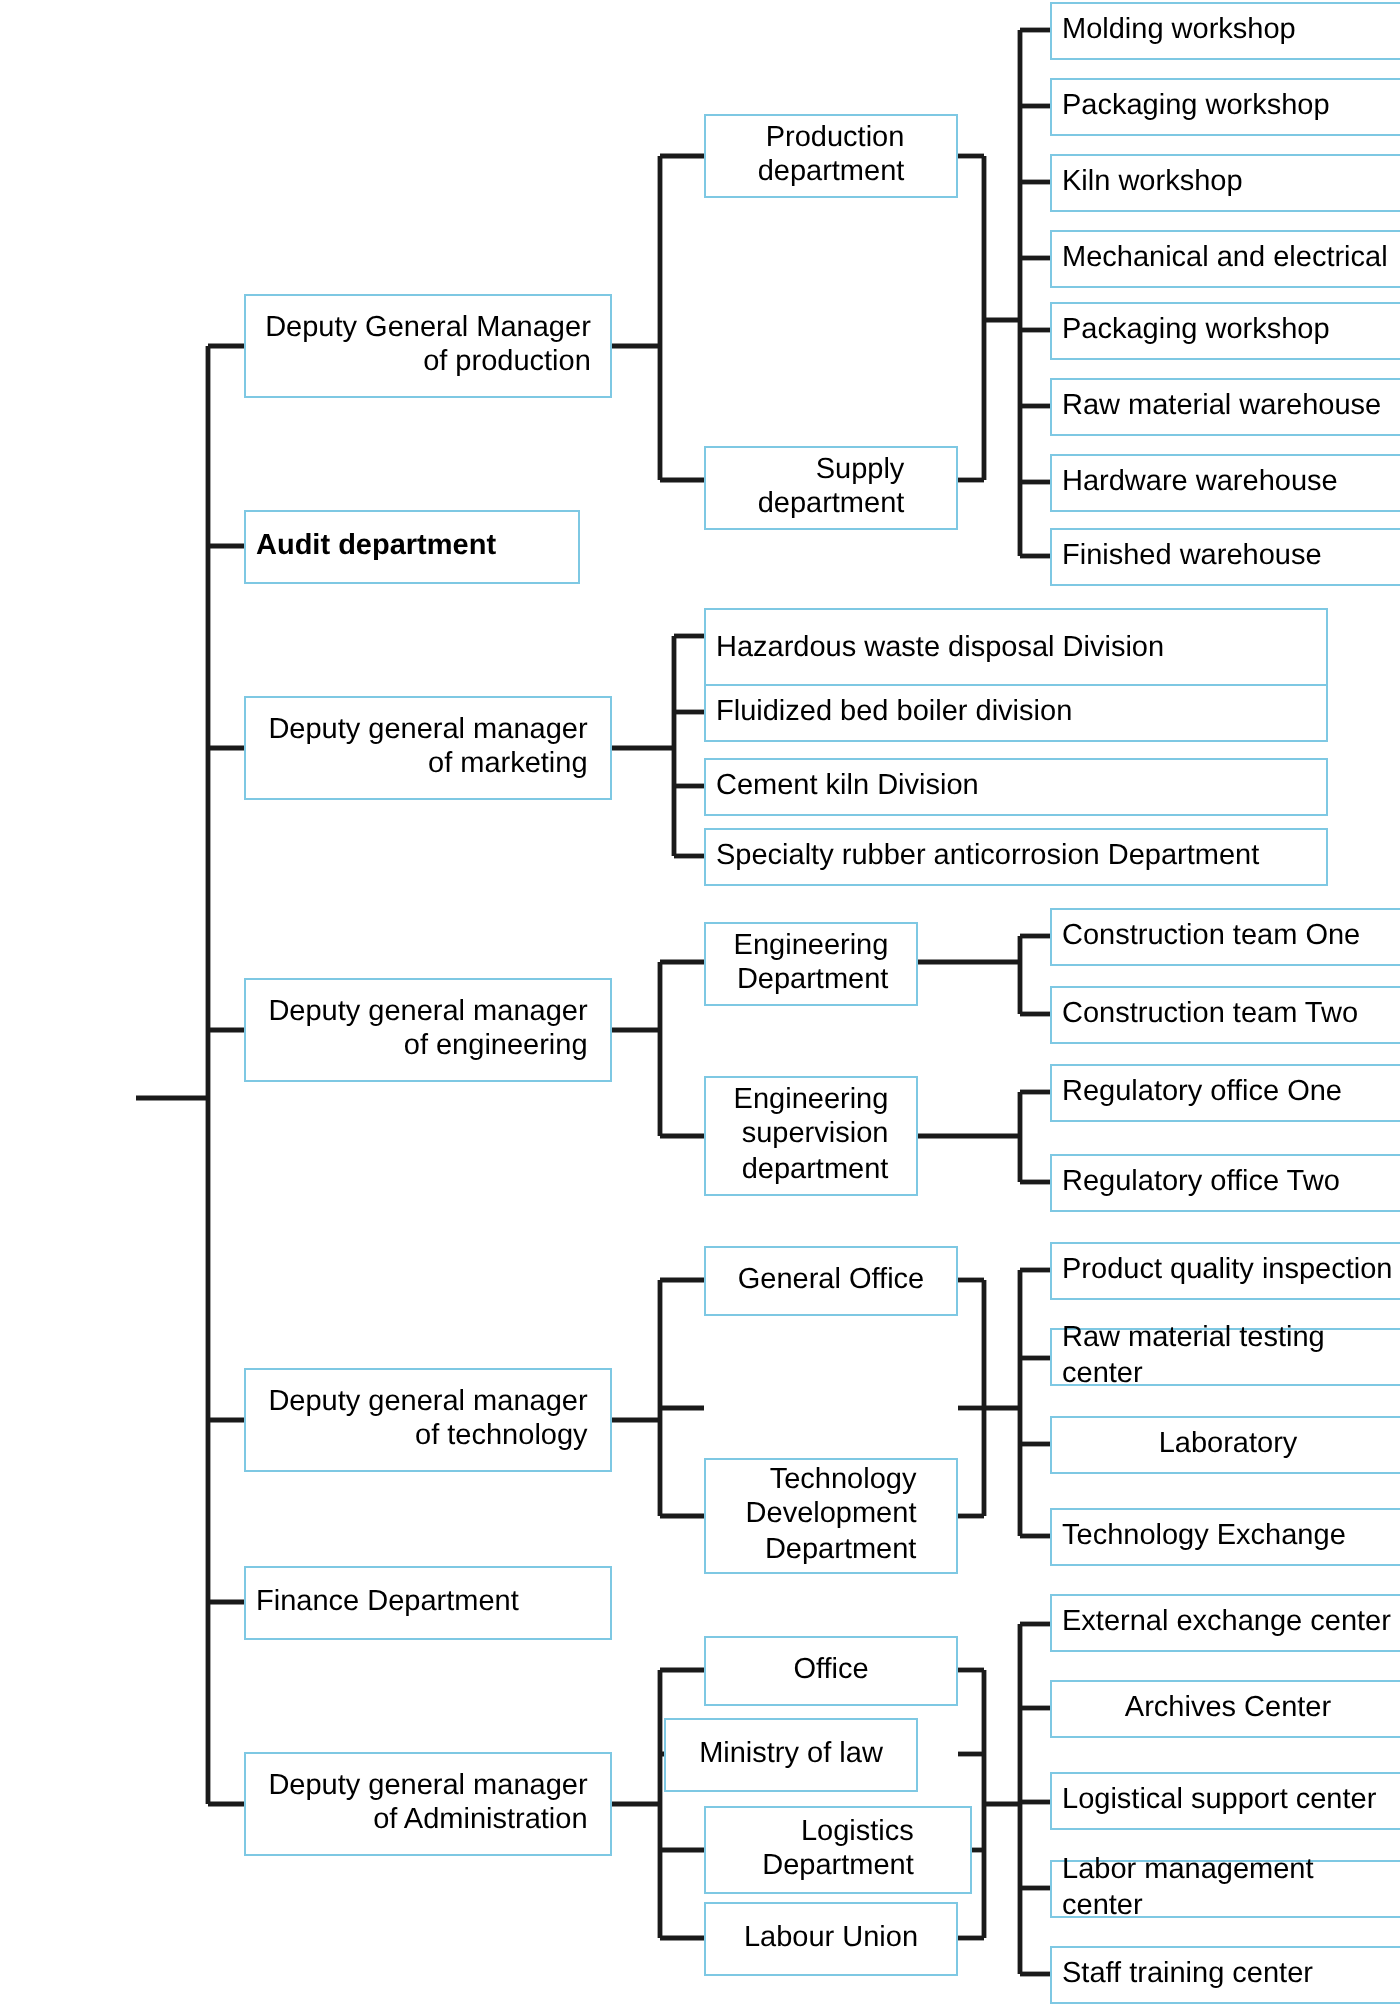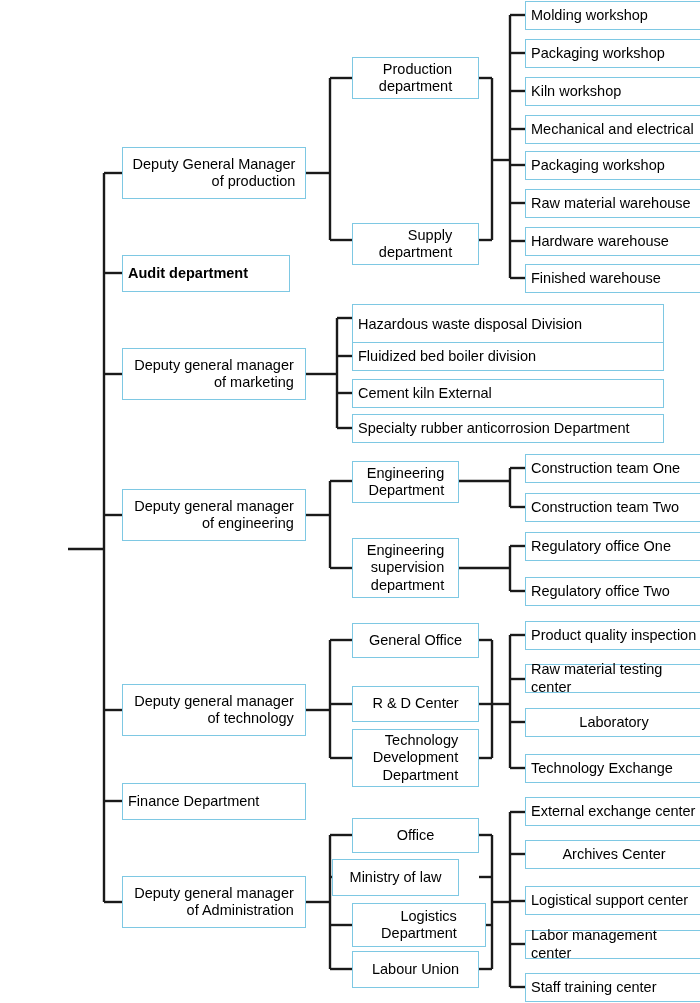--- a/index.html
+++ b/index.html
@@ -191,23 +191,20 @@
   </div>
   <div class="node align-center" style="left:352px; top:538px; width:107px; height:60px;">
     <span>Engineering
 supervision
 department</span>
   </div>
 
   <div class="node align-center" style="left:352px; top:623px; width:127px; height:35px;">
     <span>General Office</span>
   </div>
-  <div class="node align-center" style="left:352px; top:686px; width:127px; height:36px;">
-    <span>R &amp; D Center</span>
-  </div>
   <div class="node align-center" style="left:352px; top:729px; width:127px; height:58px;">
     <span>Technology
 Development
 Department</span>
   </div>
 
   <div class="node align-center" style="left:352px; top:818px; width:127px; height:35px;">
     <span>Office</span>
   </div>
   <div class="node align-center" style="left:332px; top:859px; width:127px; height:37px;">
@@ -246,21 +243,21 @@
     <span>Finished warehouse</span>
   </div>
 
   <div class="node align-left" style="left:352px; top:304px; width:312px; height:42px;">
     <span>Hazardous waste disposal Division</span>
   </div>
   <div class="node align-left" style="left:352px; top:342px; width:312px; height:29px;">
     <span>Fluidized bed boiler division</span>
   </div>
   <div class="node align-left" style="left:352px; top:379px; width:312px; height:29px;">
-    <span>Cement kiln External</span>
+    <span>Cement kiln Division</span>
   </div>
   <div class="node align-left" style="left:352px; top:414px; width:312px; height:29px;">
     <span>Specialty rubber anticorrosion Department</span>
   </div>
 
   <div class="node align-left" style="left:525px; top:454px; width:178px; height:29px;">
     <span>Construction team One</span>
   </div>
   <div class="node align-left" style="left:525px; top:493px; width:178px; height:29px;">
     <span>Construction team Two</span>

